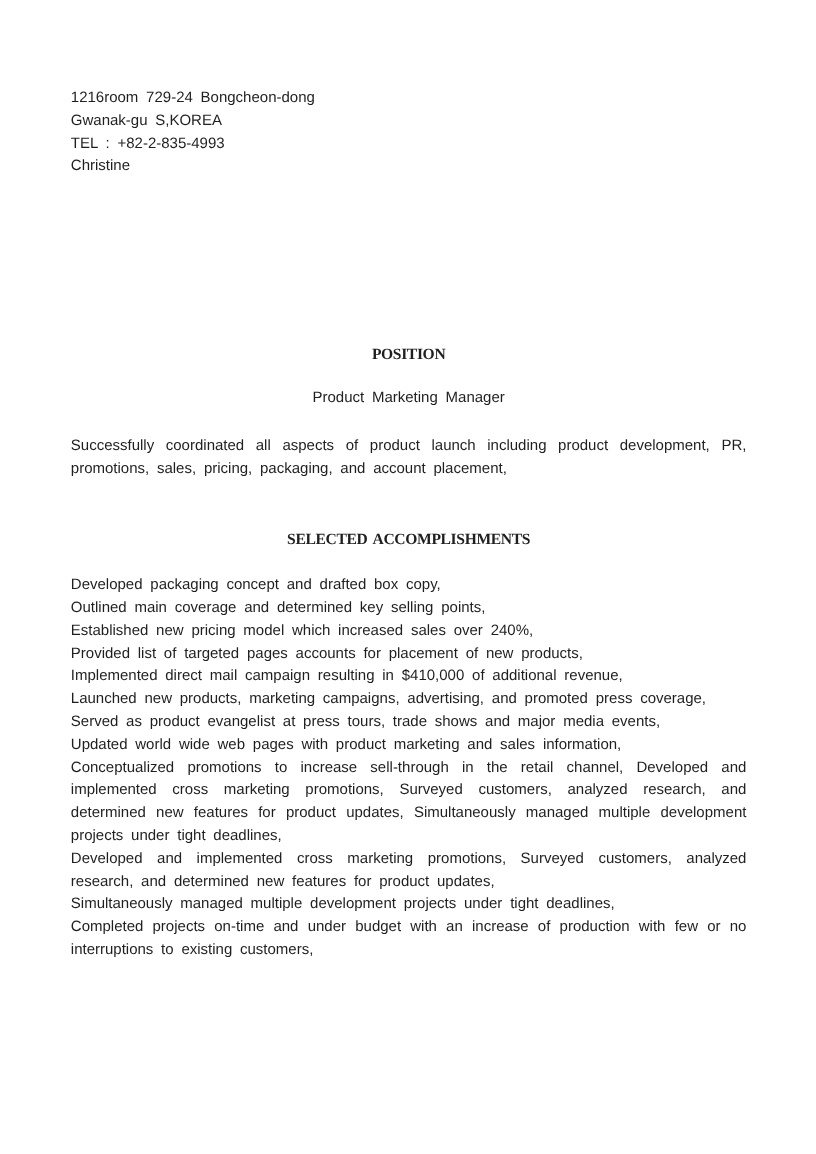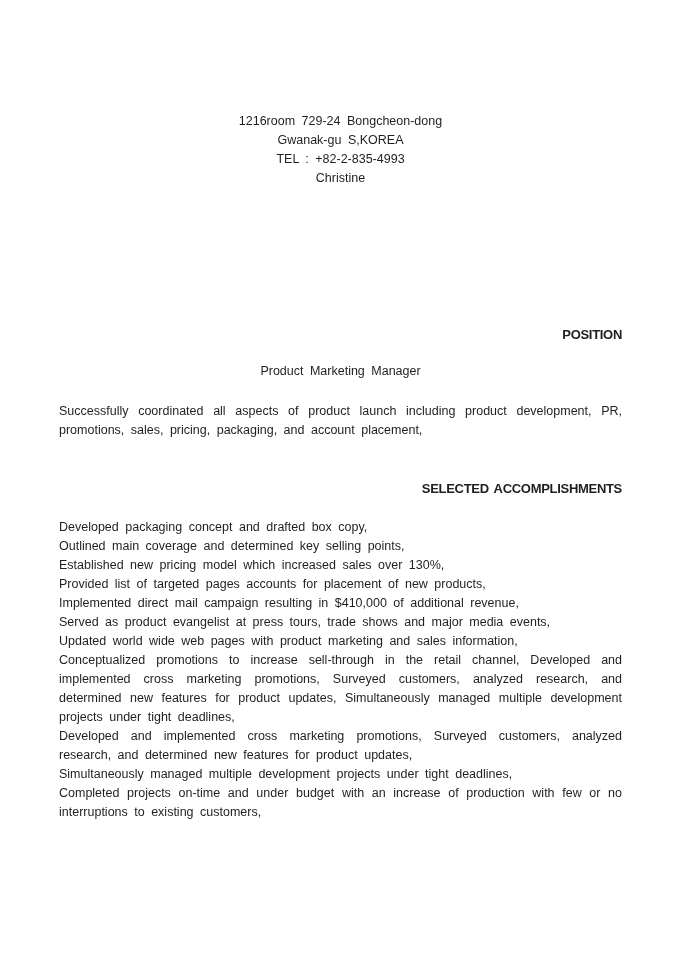--- a/index.html
+++ b/index.html
@@ -19,32 +19,33 @@
     color: #1f1f1f;
     word-spacing: 3px;
   }
   .content {
     position: absolute;
     left: 59px;
     top: 0;
     width: 563px;
   }
   .header-block {
-    margin-top: 112px;
-    text-align: center;
+    margin-top: 72px;
+    text-align: left;
   }
   .header-block div {
     white-space: nowrap;
   }
   .section-heading {
-    text-align: right;
+    text-align: center;
     font-weight: bold;
     font-size: 13px;
     letter-spacing: -0.3px;
     word-spacing: 2px;
+    font-family: Liberation Serif, serif;
   }
   .heading-position { margin-top: 137px; }
   .position-value   { margin-top: 18px; text-align: center; }
   .heading-summary  { margin-top: 40px; }
   .summary-body     { margin-top: 21px; text-align: justify; }
   .heading-accomplishments { margin-top: 39px; }
   .accomplishment-list { margin-top: 20px; }
   .accomplishment-item { text-align: justify; }
 </style>
 </head>
@@ -63,23 +64,24 @@
     <div class="section-heading heading-position">POSITION</div>
     <div class="position-value">Product Marketing Manager</div>
 
     <div class="summary-body">Successfully coordinated all aspects of product launch including product development, PR, promotions, sales, pricing, packaging, and account placement,</div>
 
     <div class="section-heading heading-accomplishments">SELECTED ACCOMPLISHMENTS</div>
 
     <div class="accomplishment-list">
       <div class="accomplishment-item">Developed packaging concept and drafted box copy,</div>
       <div class="accomplishment-item">Outlined main coverage and determined key selling points,</div>
-      <div class="accomplishment-item">Established new pricing model which increased sales over 130%,</div>
+      <div class="accomplishment-item">Established new pricing model which increased sales over 240%,</div>
       <div class="accomplishment-item">Provided list of targeted pages accounts for placement of new products,</div>
       <div class="accomplishment-item">Implemented direct mail campaign resulting in $410,000 of additional revenue,</div>
+      <div class="accomplishment-item">Launched new products, marketing campaigns, advertising, and promoted press coverage,</div>
       <div class="accomplishment-item">Served as product evangelist at press tours, trade shows and major media events,</div>
       <div class="accomplishment-item">Updated world wide web pages with product marketing and sales information,</div>
       <div class="accomplishment-item">Conceptualized promotions to increase sell-through in the retail channel, Developed and implemented cross marketing promotions, Surveyed customers, analyzed research, and determined new features for product updates, Simultaneously managed multiple development projects under tight deadlines,</div>
       <div class="accomplishment-item">Developed and implemented cross marketing promotions, Surveyed customers, analyzed research, and determined new features for product updates,</div>
       <div class="accomplishment-item">Simultaneously managed multiple development projects under tight deadlines,</div>
       <div class="accomplishment-item">Completed projects on-time and under budget with an increase of production with few or no interruptions to existing customers,</div>
     </div>
 
   </div>
 </div>

